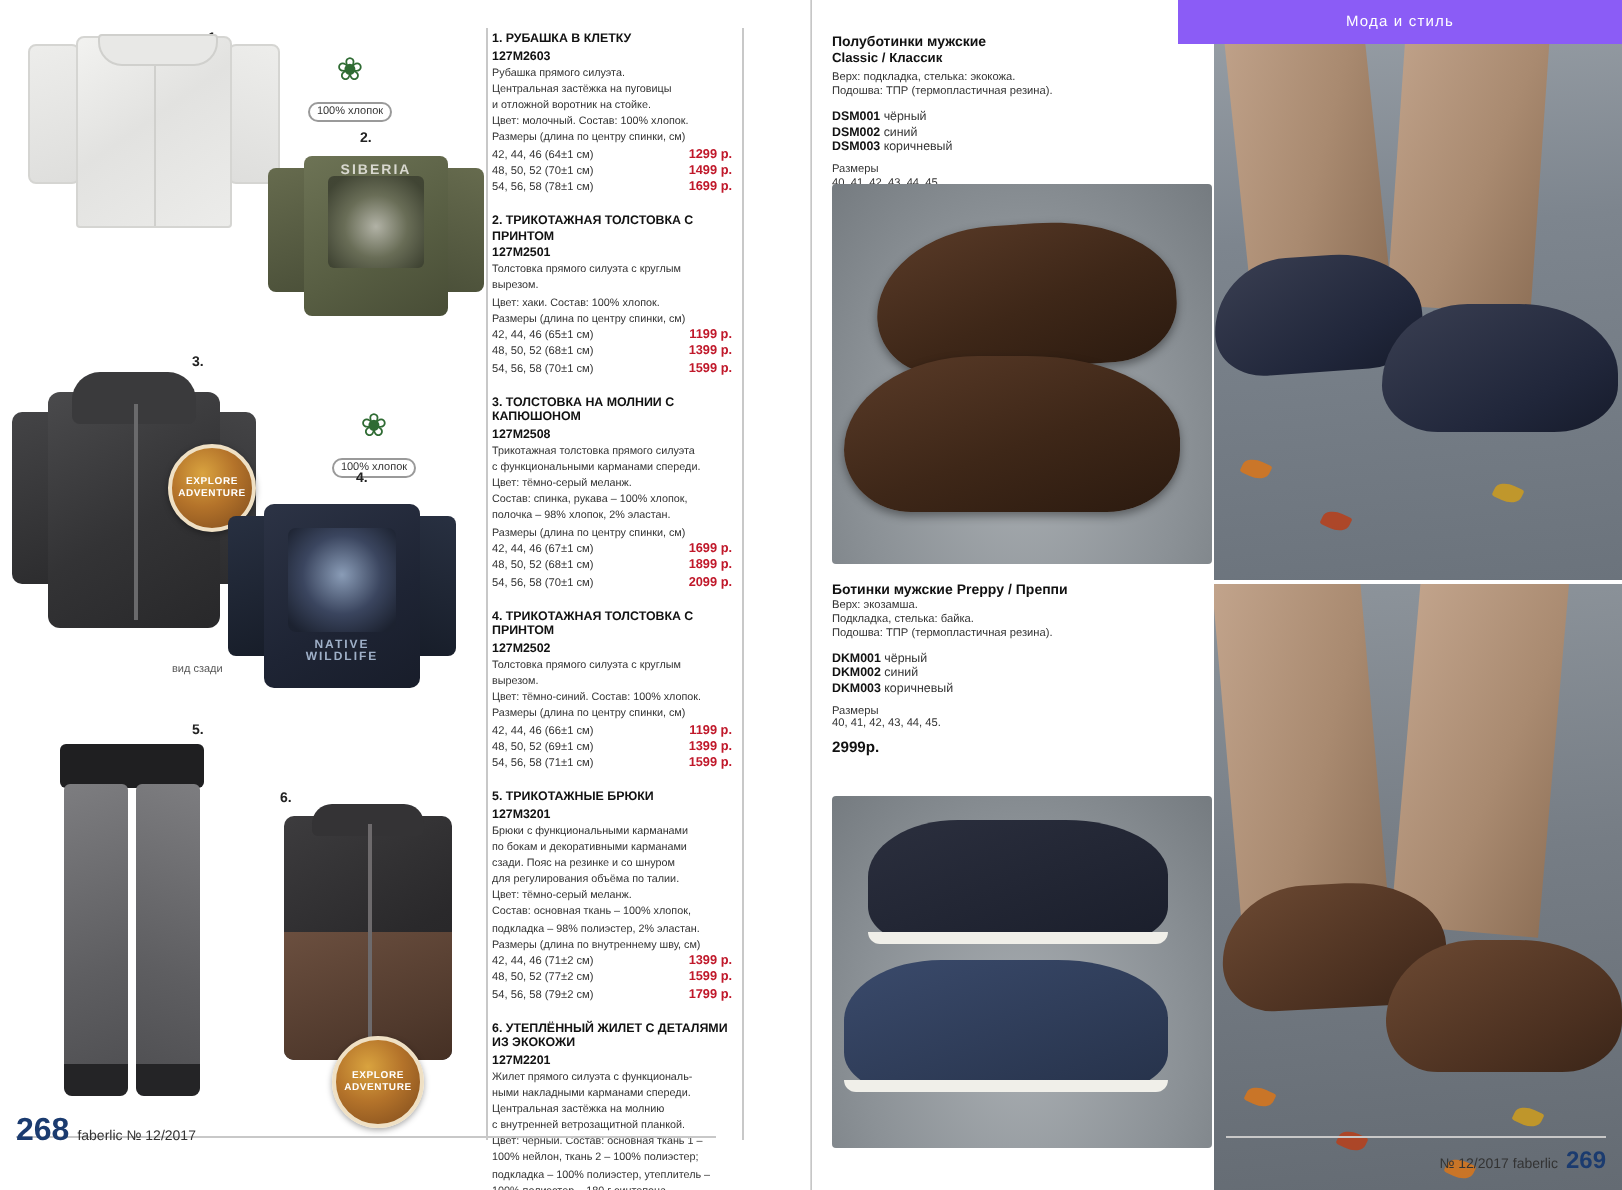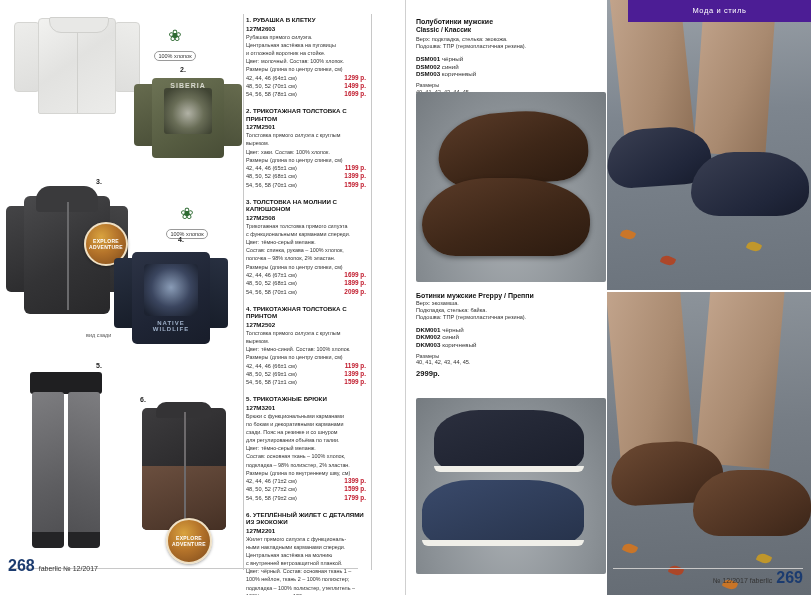--- a/index.html
+++ b/index.html
@@ -225,22 +225,22 @@
   .footer-l .txt { font-size: 7px; color:#333; }
   .rule-l {
     position:absolute; left:8px; bottom:26px; width:350px; height:1px; background:#c8c8c8;
   }
 
   
   .right-page {
     position:absolute; left:406px; top:0; width:405px; height:595px; background:#fff;
   }
   .banner {
-    position:absolute; right:0; top:0; width:183px; height:22px;
-    background:#4c1d95;
+    position:absolute; right:0; top:0; width:222px; height:22px;
+    background:#8b5cf6;
   }
   .banner span {
     position:absolute; left:0; right:0; top:6px; text-align:center;
     font-size:7.5px; color:#fff; letter-spacing:.6px;
   }
 
   .photo-top {
     position:absolute; left:201px; top:0; width:204px; height:290px;
     background: linear-gradient(175deg,#9aa1a8 0%,#7d858e 40%,#6b737c 100%);
     overflow:hidden;
@@ -305,21 +305,21 @@
   .bshoe .sole {
     position:absolute; left:0; bottom:0; width:100%; height:6px;
     background:#f0efe9; border-radius: 0 0 6px 6px;
   }
 
   .footer-r {
     position:absolute; right:8px; bottom:8px;
     display:flex; align-items:baseline; gap:4px;
   }
   .footer-r .txt { font-size:7px; color:#333; }
-  .footer-r .pg { font-size:16px; font-weight:bold; color:#1b3b6f; }
+  .footer-r .pg { font-size:12px; font-weight:bold; color:#1b3b6f; }
   .rule-r {
     position:absolute; right:8px; bottom:26px; width:190px; height:1px; background:#c8c8c8;
   }
   .gutter {
     position:absolute; left:405px; top:0; width:2px; height:595px;
     background: linear-gradient(90deg,#e2e2e2,#bdbdbd,#e2e2e2);
   }
 </style>
 </head>
 <body>

